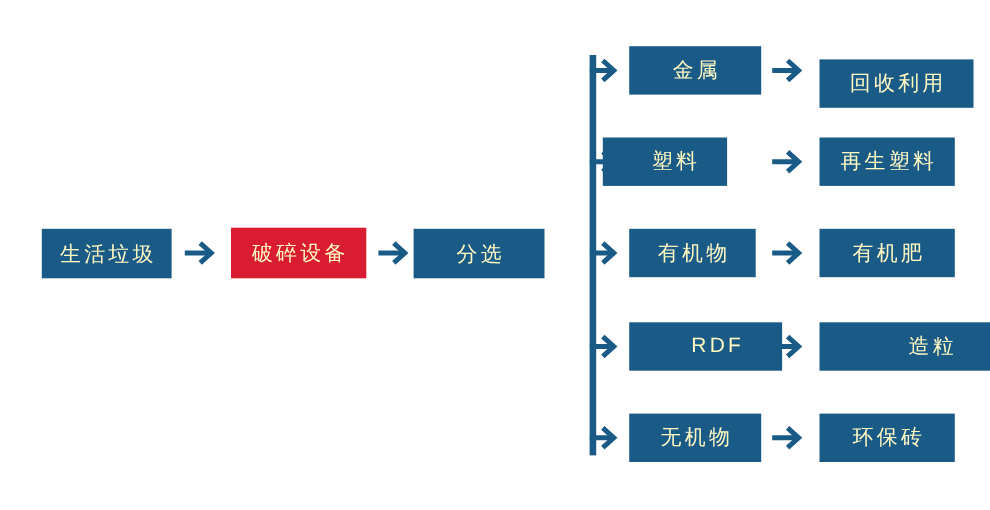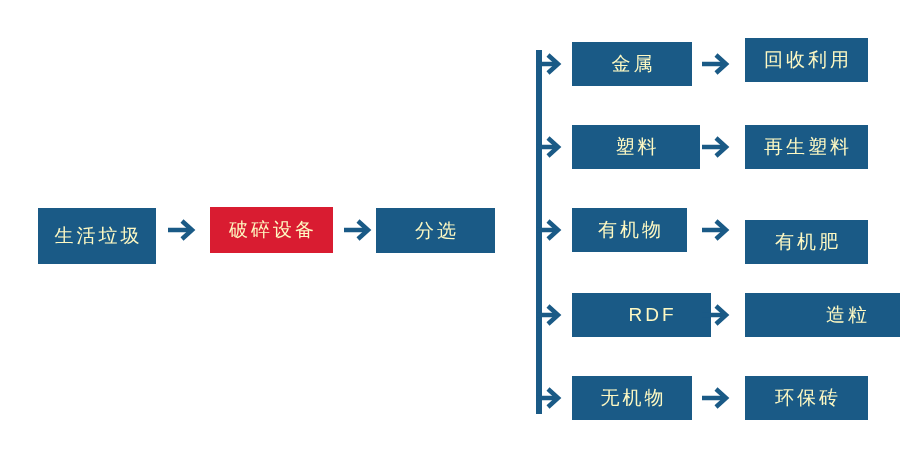--- a/index.html
+++ b/index.html
@@ -23,21 +23,21 @@
   .node.red{background:#d91c31;}
   .arrow{position:absolute;}
   .arrow svg{display:block;}
   .vline{position:absolute;background:#1a5a86;}
 </style>
 </head>
 <body>
 
 <div id="canvas">
 
-  <div class="node blue" style="left:38px;top:208px;width:118px;height:56px;">生活垃圾</div>
+  <div class="node blue" style="left:38px;top:208px;width:118px;height:45px;">生活垃圾</div>
 
   <div class="arrow" style="left:166px;top:216px;">
     <svg width="34" height="28" viewBox="0 0 34 28">
       <line x1="2" y1="14" x2="24" y2="14" stroke="#1a5a86" stroke-width="4.5"></line>
       <path d="M16 5 L26 14 L16 23" fill="none" stroke="#1a5a86" stroke-width="4.5"></path>
     </svg>
   </div>
 
   <div class="node red" style="left:210px;top:207px;width:123px;height:46px;">破碎设备</div>
 
@@ -58,29 +58,29 @@
       <path d="M12 5 L22 14 L12 23" fill="none" stroke="#1a5a86" stroke-width="4.5"></path>
     </svg>
   </div>
   <div class="node blue" style="left:572px;top:42px;width:120px;height:44px;">金属</div>
   <div class="arrow" style="left:700px;top:50px;">
     <svg width="34" height="28" viewBox="0 0 34 28">
       <line x1="2" y1="14" x2="24" y2="14" stroke="#1a5a86" stroke-width="4.5"></line>
       <path d="M16 5 L26 14 L16 23" fill="none" stroke="#1a5a86" stroke-width="4.5"></path>
     </svg>
   </div>
-  <div class="node blue" style="left:745px;top:38px;width:123px;height:44px;">回收利用</div>
+  <div class="node blue" style="left:745px;top:54px;width:140px;height:44px;">回收利用</div>
 
   <div class="arrow" style="left:536px;top:133px;">
     <svg width="30" height="28" viewBox="0 0 30 28">
       <line x1="0" y1="14" x2="20" y2="14" stroke="#1a5a86" stroke-width="4.5"></line>
       <path d="M12 5 L22 14 L12 23" fill="none" stroke="#1a5a86" stroke-width="4.5"></path>
     </svg>
   </div>
-  <div class="node blue" style="left:572px;top:125px;width:128px;height:44px;">塑料</div>
+  <div class="node blue" style="left:548px;top:125px;width:96px;height:44px;padding-left:17px;">塑料</div>
   <div class="arrow" style="left:700px;top:133px;">
     <svg width="34" height="28" viewBox="0 0 34 28">
       <line x1="2" y1="14" x2="24" y2="14" stroke="#1a5a86" stroke-width="4.5"></line>
       <path d="M16 5 L26 14 L16 23" fill="none" stroke="#1a5a86" stroke-width="4.5"></path>
     </svg>
   </div>
   <div class="node blue" style="left:745px;top:125px;width:123px;height:44px;text-align:right;">再生塑料</div>
 
   <div class="arrow" style="left:536px;top:216px;">
     <svg width="30" height="28" viewBox="0 0 30 28">
@@ -88,21 +88,21 @@
       <path d="M12 5 L22 14 L12 23" fill="none" stroke="#1a5a86" stroke-width="4.5"></path>
     </svg>
   </div>
   <div class="node blue" style="left:572px;top:208px;width:115px;height:44px;">有机物</div>
   <div class="arrow" style="left:700px;top:216px;">
     <svg width="34" height="28" viewBox="0 0 34 28">
       <line x1="2" y1="14" x2="24" y2="14" stroke="#1a5a86" stroke-width="4.5"></line>
       <path d="M16 5 L26 14 L16 23" fill="none" stroke="#1a5a86" stroke-width="4.5"></path>
     </svg>
   </div>
-  <div class="node blue" style="left:745px;top:208px;width:123px;height:44px;margin-top:12px;">有机肥</div>
+  <div class="node blue" style="left:745px;top:208px;width:123px;height:44px;">有机肥</div>
 
   <div class="arrow" style="left:536px;top:301px;">
     <svg width="30" height="28" viewBox="0 0 30 28">
       <line x1="0" y1="14" x2="20" y2="14" stroke="#1a5a86" stroke-width="4.5"></line>
       <path d="M12 5 L22 14 L12 23" fill="none" stroke="#1a5a86" stroke-width="4.5"></path>
     </svg>
   </div>
   <div class="node blue" style="left:572px;top:293px;width:120px;height:44px;padding-left:19px;">RDF</div>
   <div class="arrow" style="left:700px;top:301px;">
     <svg width="34" height="28" viewBox="0 0 34 28">

